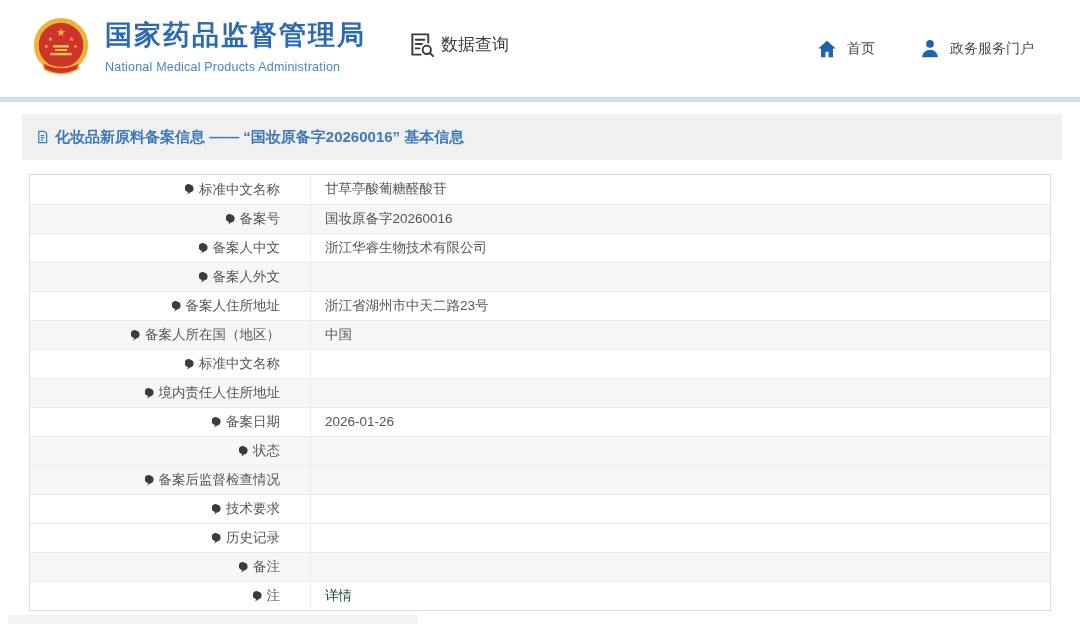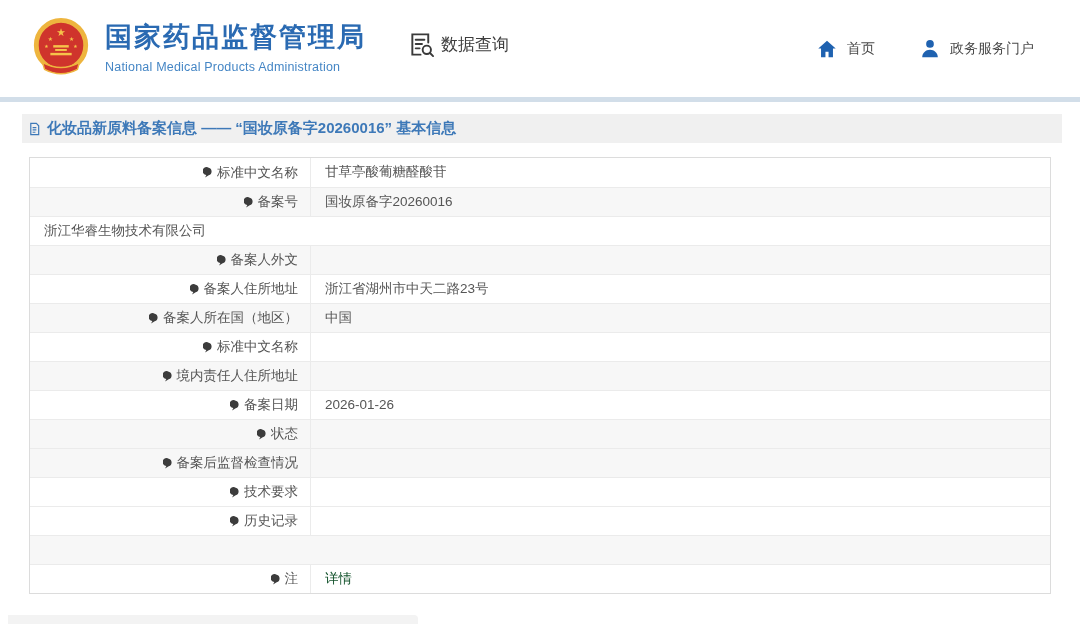--- a/index.html
+++ b/index.html
@@ -3,44 +3,44 @@
 <meta charset="utf-8">
 <style>
   * { margin: 0; padding: 0; box-sizing: border-box; }
   html, body { width: 1080px; height: 624px; background: #ffffff; overflow: hidden;
     font-family: "Liberation Sans", sans-serif; position: relative; }
 
   
   .header { height: 97px; display: flex; align-items: center; padding: 0 46px 0 30px; background: #fff; }
   .brand { display: flex; align-items: center; gap: 13px; }
   .emblem { width: 62px; height: 66px; display: inline-block; }
-  .brand-cn { font-size: 27px; font-weight: bold; color: #2a6ab2; letter-spacing: 2px; line-height: 1.1; }
+  .brand-cn { font-size: 27px; font-weight: bold; color: #2a6ab2; letter-spacing: 2px; line-height: 1.1; font-family: Liberation Mono, monospace; }
   .brand-en { font-size: 12.5px; color: #4586c5; margin-top: 7px; letter-spacing: 0.2px; }
   .section { display: flex; align-items: center; gap: 6px; margin-left: 42px; margin-top: -8px;
     font-size: 17px; color: #3d3d3d; font-weight: 500; }
   .section svg { display: block; }
   .nav { margin-left: auto; display: flex; gap: 44px; }
   .nav-item { display: flex; align-items: center; gap: 9px;
     font-size: 14px; color: #4a4a4a; cursor: pointer; text-decoration: none; }
   .nav-item svg { display: block; }
 
   .divider-band { height: 5px; background: #d2dee9; }
 
   
-  .page-title-bar { margin: 12px 18px 0 22px; height: 29px; background: #f0f0f0;
-    display: flex; align-items: center; gap: 6px; padding-left: 6px;
+  .page-title-bar { margin: 12px 18px 0 22px; height: 46px; background: #f0f0f0;
+    display: flex; align-items: center; gap: 6px; padding-left: 14px;
     color: #3e79b8; font-weight: bold; font-size: 15px; }
   .page-title-bar svg { display: block; }
 
   
   .info-table { margin: 14px 0 0 29px; width: 1022px; border: 1px solid #dcdcdc; background: #fff; }
   .row { display: flex; height: 29px; line-height: 28px; font-size: 13.5px; background: #fff; }
   .row + .row { border-top: 1px solid #ebebeb; }
   .row.alt { background: #f7f7f7; }
-  .cell.label { width: 281px; text-align: right; padding-right: 12px; border-right: 1px solid #ebebeb;
+  .cell.label { width: 281px; text-align: right; padding-right: 30px; border-right: 1px solid #ebebeb;
     color: #555; display: flex; justify-content: flex-end; align-items: center; gap: 3px; }
   .cell.value { flex: 1; padding-left: 14px; color: #555; overflow: hidden; white-space: nowrap; }
   .pin { display: inline-flex; align-items: center; }
   a.link { color: #14532d; text-decoration: none; cursor: pointer; text-align: center; }
 
   .footer-strip { position: absolute; left: 8px; bottom: 0; width: 410px; height: 9px;
     background: #f3f3f3; border-top-right-radius: 4px; }
 </style>
 </head>
 <body>
@@ -136,20 +136,28 @@
         </svg>
       </span>
       <span class="lbl">备案号</span>
     </div>
     <div class="cell value">
       <span class="val">国妆原备字20260016</span>
     </div>
   </div>
 
   <div class="row">
+    <div class="cell label">
+      <span class="pin" hidden="">
+        <svg viewBox="0 0 12 12" width="11" height="11">
+          <path d="M6.2 0.8a4.3 4.3 0 1 0-2.6 7.9L2.3 11.4l3.9-2.3A4.3 4.3 0 0 0 6.2 0.8z" fill="#3c3c3c"></path>
+        </svg>
+      </span>
+      <span class="lbl">备案人中文</span>
+    </div>
     <div class="cell value">
       <span class="val">浙江华睿生物技术有限公司</span>
     </div>
   </div>
 
   <div class="row alt">
     <div class="cell label">
       <span class="pin" hidden="">
         <svg viewBox="0 0 12 12" width="11" height="11">
           <path d="M6.2 0.8a4.3 4.3 0 1 0-2.6 7.9L2.3 11.4l3.9-2.3A4.3 4.3 0 0 0 6.2 0.8z" fill="#3c3c3c"></path>
@@ -282,20 +290,28 @@
         </svg>
       </span>
       <span class="lbl">历史记录</span>
     </div>
     <div class="cell value">
       <span class="val"></span>
     </div>
   </div>
 
   <div class="row alt">
+    <div class="cell label">
+      <span class="pin" hidden="">
+        <svg viewBox="0 0 12 12" width="11" height="11">
+          <path d="M6.2 0.8a4.3 4.3 0 1 0-2.6 7.9L2.3 11.4l3.9-2.3A4.3 4.3 0 0 0 6.2 0.8z" fill="#3c3c3c"></path>
+        </svg>
+      </span>
+      <span class="lbl">备注</span>
+    </div>
     <div class="cell value">
       <span class="val"></span>
     </div>
   </div>
 
   <div class="row">
     <div class="cell label">
       <span class="pin">
         <svg viewBox="0 0 12 12" width="11" height="11">
           <path d="M6.2 0.8a4.3 4.3 0 1 0-2.6 7.9L2.3 11.4l3.9-2.3A4.3 4.3 0 0 0 6.2 0.8z" fill="#3c3c3c"></path>

